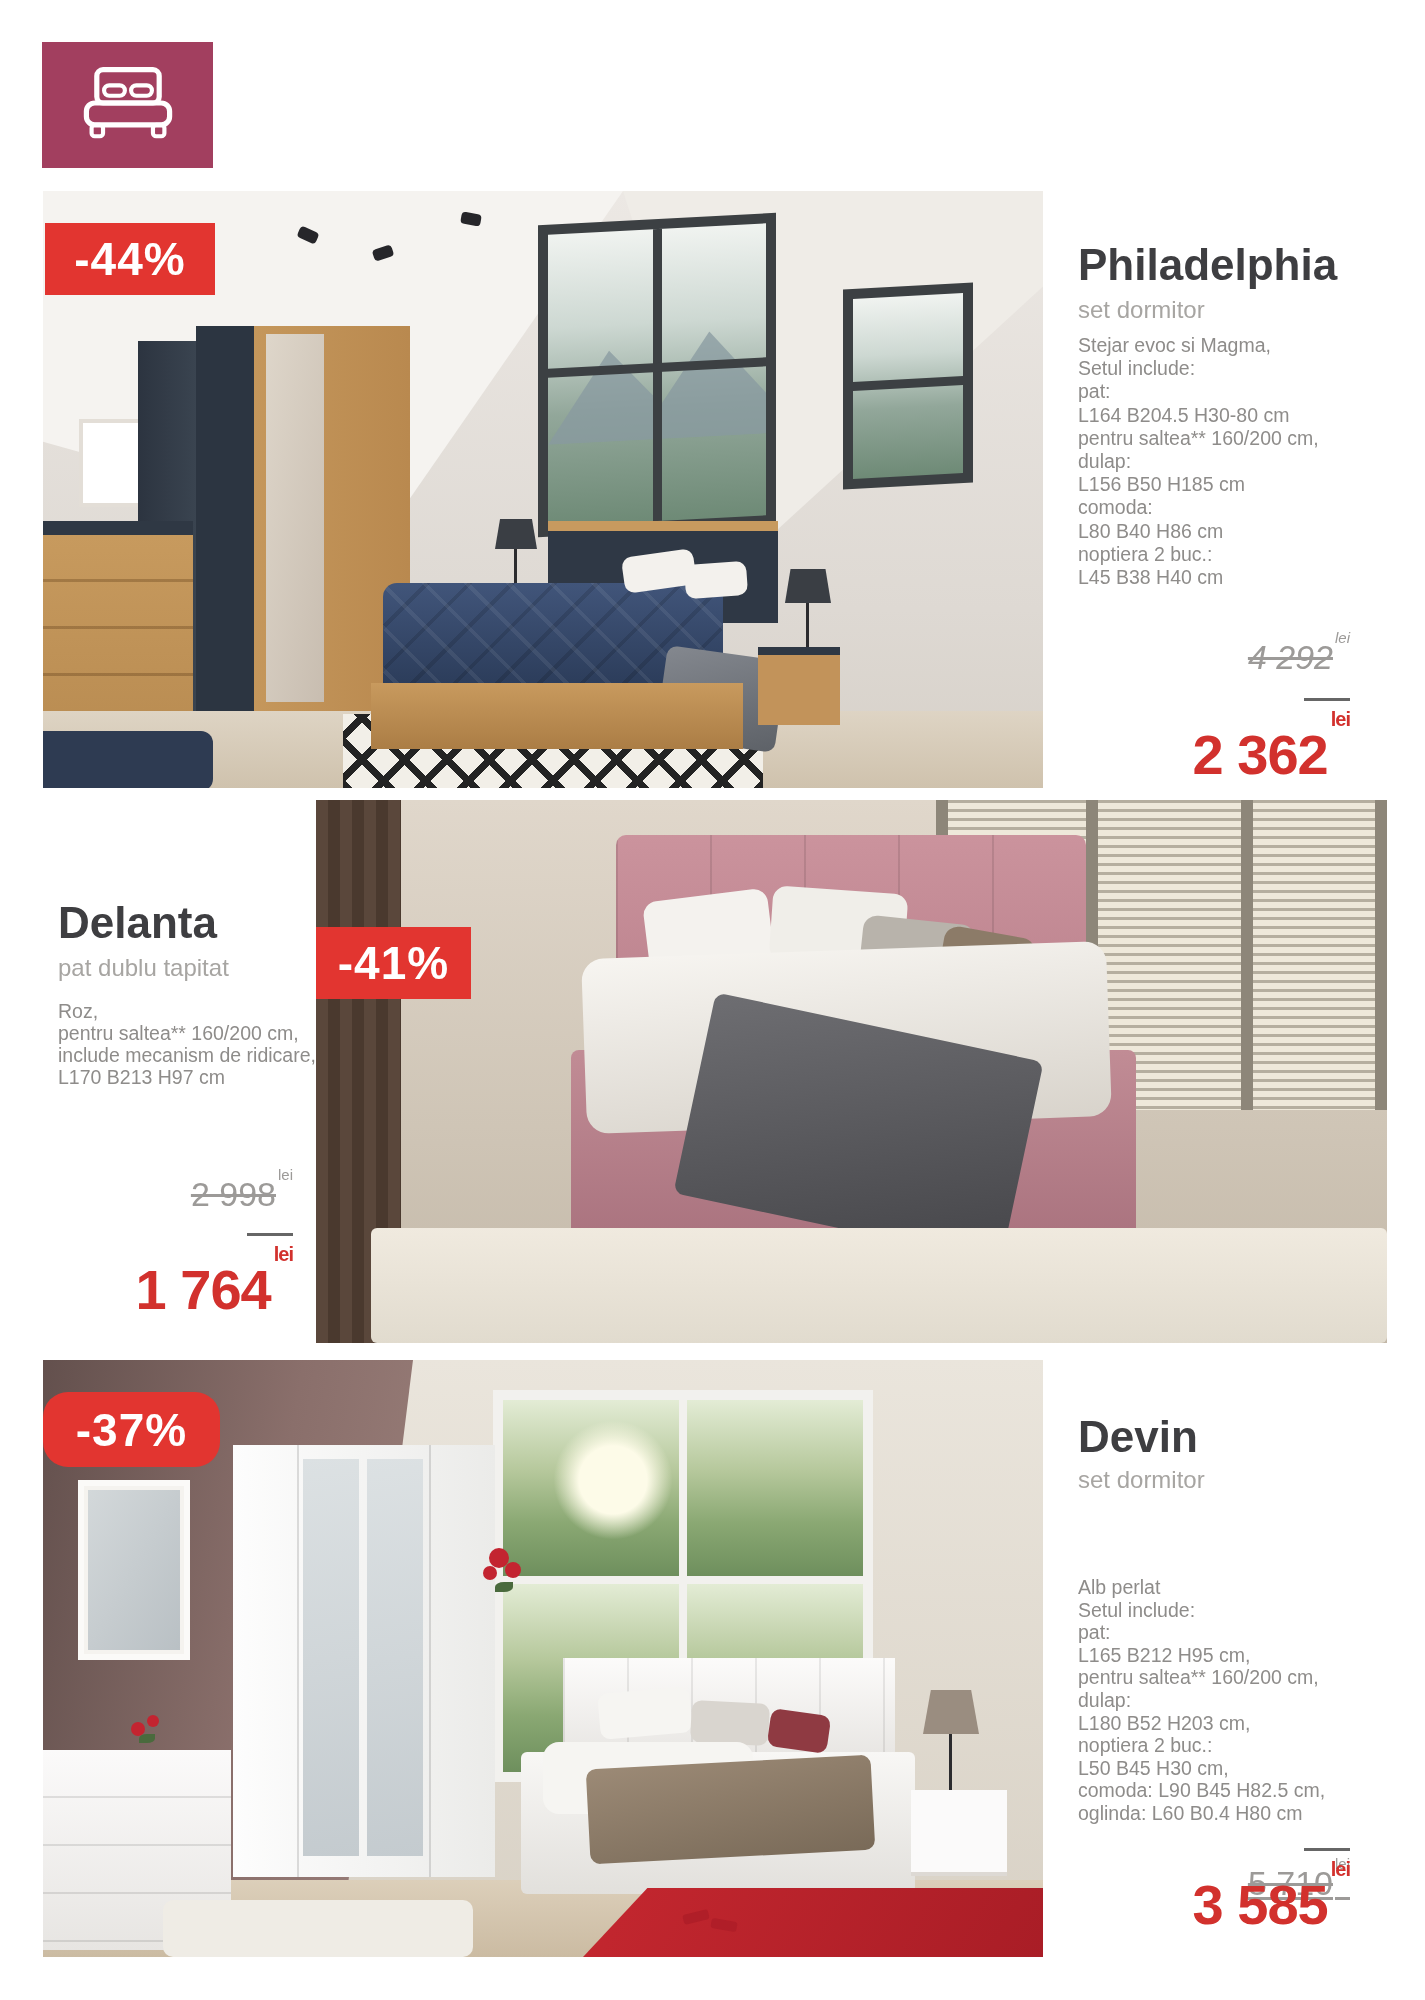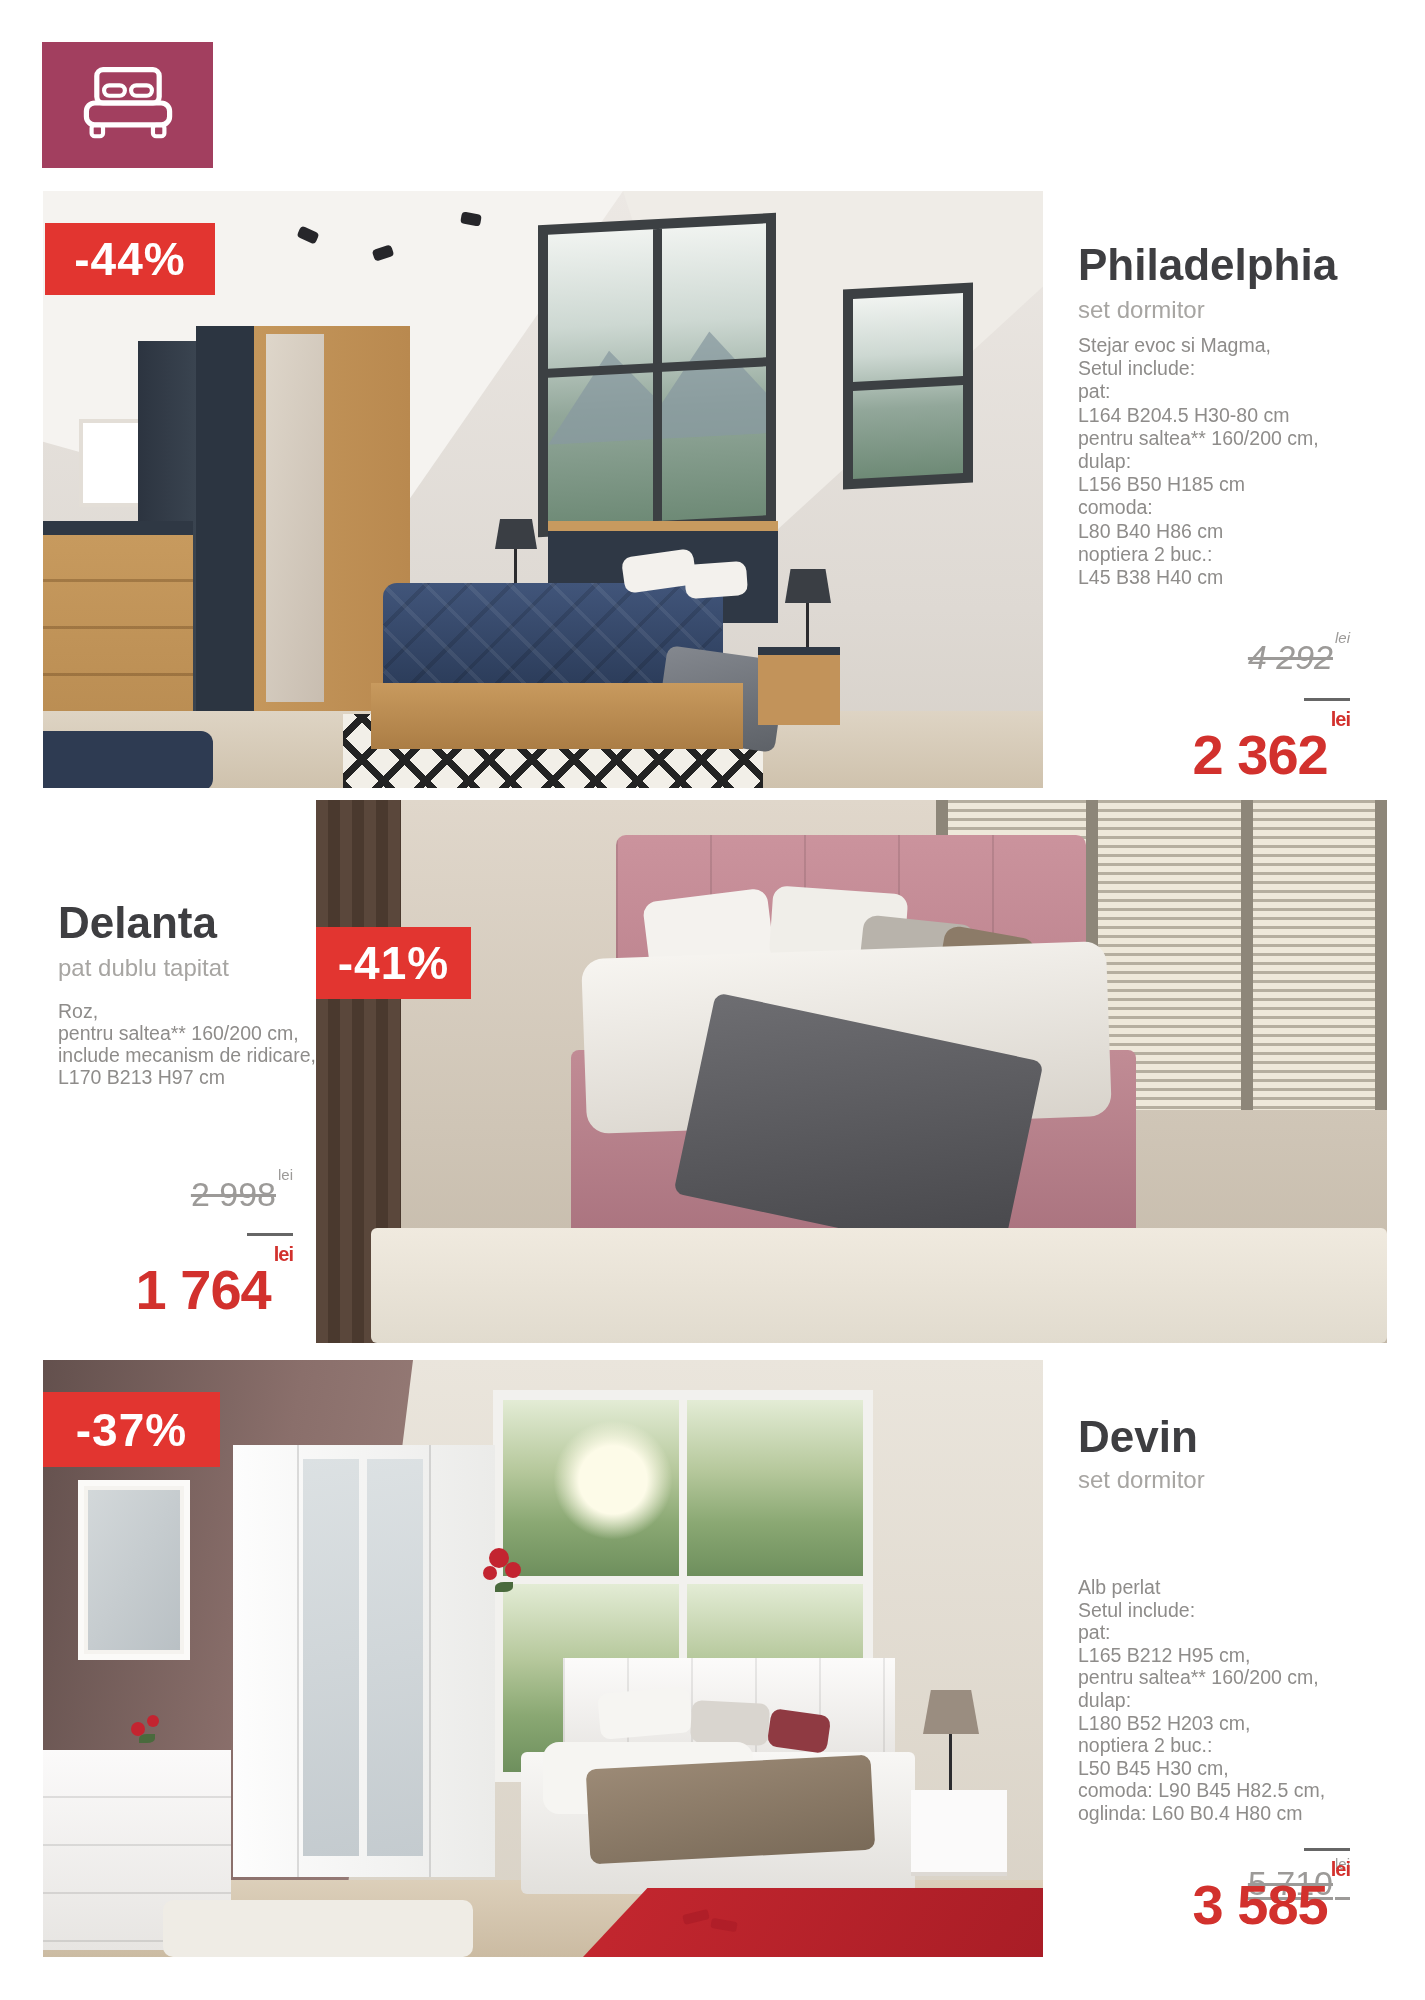--- a/index.html
+++ b/index.html
@@ -17,21 +17,21 @@
   
   .photo{overflow:hidden;background:#e8e4df;}
   .photo1{left:43px;top:191px;width:1000px;height:597px;}
   .photo2{left:316px;top:800px;width:1071px;height:543px;}
   .photo3{left:43px;top:1360px;width:1000px;height:597px;}
 
   .badge{background:#e23530;color:#ffffff;font-weight:700;font-size:46px;
          display:flex;align-items:center;justify-content:center;letter-spacing:1px;z-index:30;}
   .badge1{left:2px;top:32px;width:170px;height:72px;}
   .badge2{left:0px;top:103px;width:155px;height:72px;margin-top:24px;}
-  .badge3{left:0px;top:32px;width:177px;height:75px;}
+  .badge3{left:0px;top:32px;width:177px;height:75px;border-radius:25px;}
 
   
   .prod-title{font-size:44px;font-weight:700;color:#3e3e41;}
   .prod-cat{font-size:24px;color:#a7a5a2;}
   .desc{font-size:19.5px;color:#8e8c8a;}
   .desc div{white-space:nowrap;}
   .p1-title{left:1078px;top:240px;}
   .p1-cat{left:1078px;top:296px;}
   .p1-desc{left:1078px;top:334px;line-height:23.2px;}
   .p2-title{left:58px;top:898px;}

